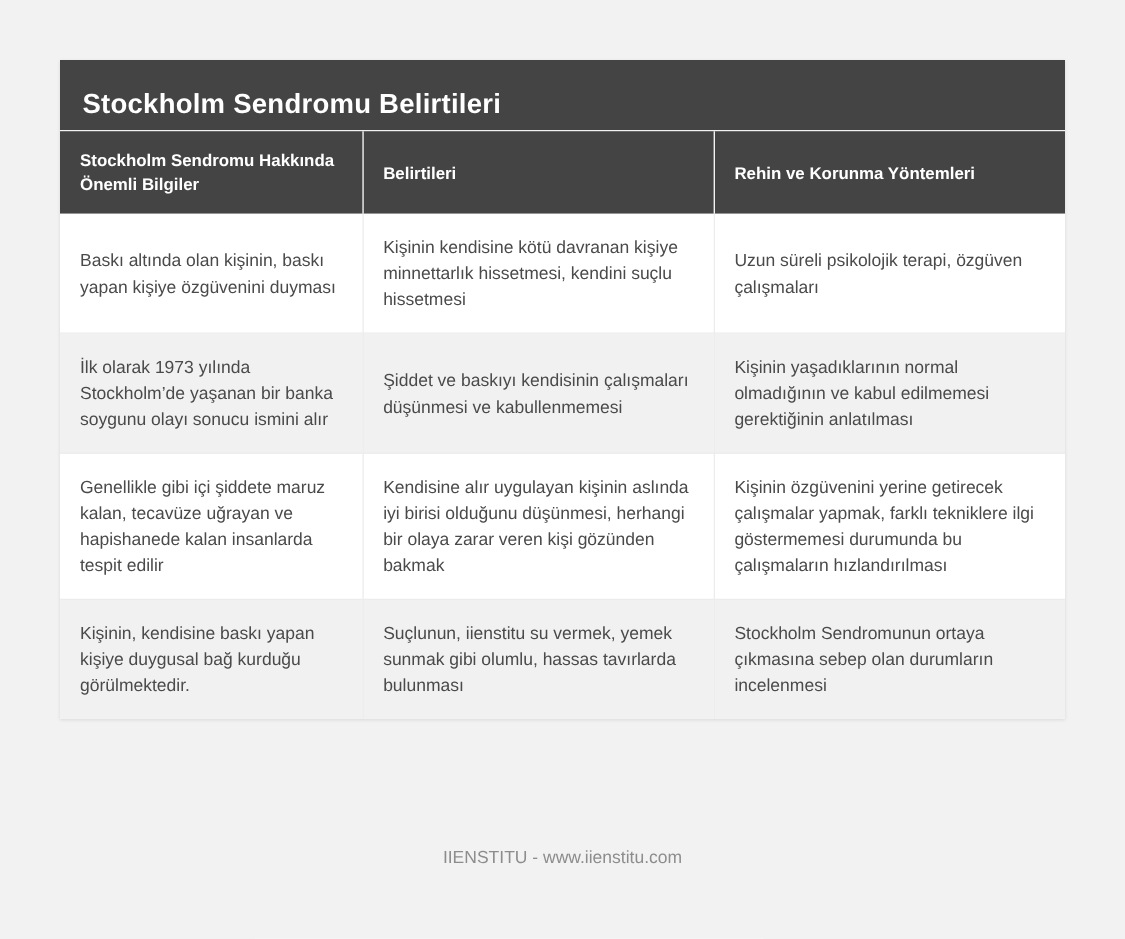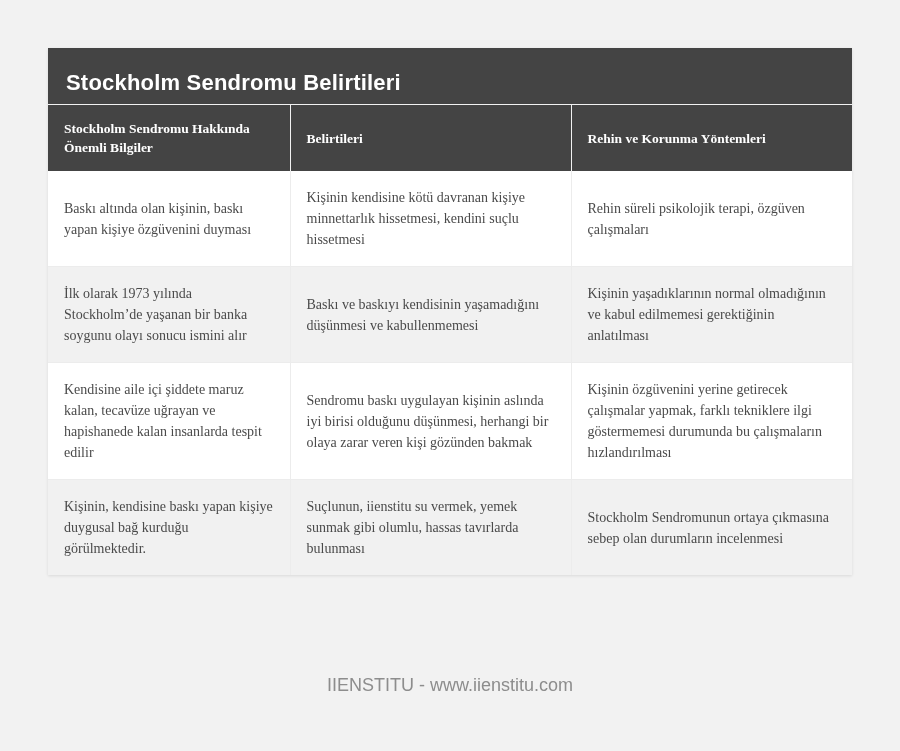--- a/index.html
+++ b/index.html
@@ -41,21 +41,20 @@
     box-sizing: border-box;
     height: 57px;
     line-height: 26px;
     border-bottom: 1px solid #f2f2f2;
   }
 
   table.data-table {
     width: 804px;
     border-collapse: collapse;
     table-layout: fixed;
-    font-family: Liberation Serif, serif;
   }
 
   table.data-table th {
     background: #444444;
     color: #ffffff;
     font-size: 13.5px;
     font-weight: bold;
     line-height: 19px;
     text-align: left;
     vertical-align: middle;
@@ -87,21 +86,21 @@
   .col-2 { width: 281px; }
   .col-3 { width: 281px; }
 
   .footer {
     position: absolute;
     left: 0;
     top: 676px;
     width: 900px;
     text-align: center;
     color: #8d8d8d;
-    font-size: 18px;
+    font-size: 14px;
     line-height: 18px;
   }
 </style>
 </head>
 <body>
 
 <div class="page">
 
   <div class="table-wrap">
 
@@ -117,30 +116,30 @@
         <tr>
           <th>Stockholm Sendromu Hakkında Önemli Bilgiler</th>
           <th>Belirtileri</th>
           <th>Rehin ve Korunma Yöntemleri</th>
         </tr>
       </thead>
       <tbody>
         <tr>
           <td>Baskı altında olan kişinin, baskı yapan kişiye özgüvenini duyması</td>
           <td>Kişinin kendisine kötü davranan kişiye minnettarlık hissetmesi, kendini suçlu hissetmesi</td>
-          <td>Rehin süreli psikolojik terapi, özgüven çalışmaları</td>
+          <td>Uzun süreli psikolojik terapi, özgüven çalışmaları</td>
         </tr>
         <tr>
           <td>İlk olarak 1973 yılında Stockholm’de yaşanan bir banka soygunu olayı sonucu ismini alır</td>
-          <td>Baskı ve baskıyı kendisinin yaşamadığını düşünmesi ve kabullenmemesi</td>
+          <td>Şiddet ve baskıyı kendisinin çalışmaları düşünmesi ve kabullenmemesi</td>
           <td>Kişinin yaşadıklarının normal olmadığının ve kabul edilmemesi gerektiğinin anlatılması</td>
         </tr>
         <tr>
-          <td>Kendisine aile içi şiddete maruz kalan, tecavüze uğrayan ve hapishanede kalan insanlarda tespit edilir</td>
-          <td>Sendromu baskı uygulayan kişinin aslında iyi birisi olduğunu düşünmesi, herhangi bir olaya zarar veren kişi gözünden bakmak</td>
+          <td>Genellikle gibi içi şiddete maruz kalan, tecavüze uğrayan ve hapishanede kalan insanlarda tespit edilir</td>
+          <td>Kendisine alır uygulayan kişinin aslında iyi birisi olduğunu düşünmesi, herhangi bir olaya zarar veren kişi gözünden bakmak</td>
           <td>Kişinin özgüvenini yerine getirecek çalışmalar yapmak, farklı tekniklere ilgi göstermemesi durumunda bu çalışmaların hızlandırılması</td>
         </tr>
         <tr>
           <td>Kişinin, kendisine baskı yapan kişiye duygusal bağ kurduğu görülmektedir.</td>
           <td>Suçlunun, iienstitu su vermek, yemek sunmak gibi olumlu, hassas tavırlarda bulunması</td>
           <td>Stockholm Sendromunun ortaya çıkmasına sebep olan durumların incelenmesi</td>
         </tr>
       </tbody>
     </table>
 

